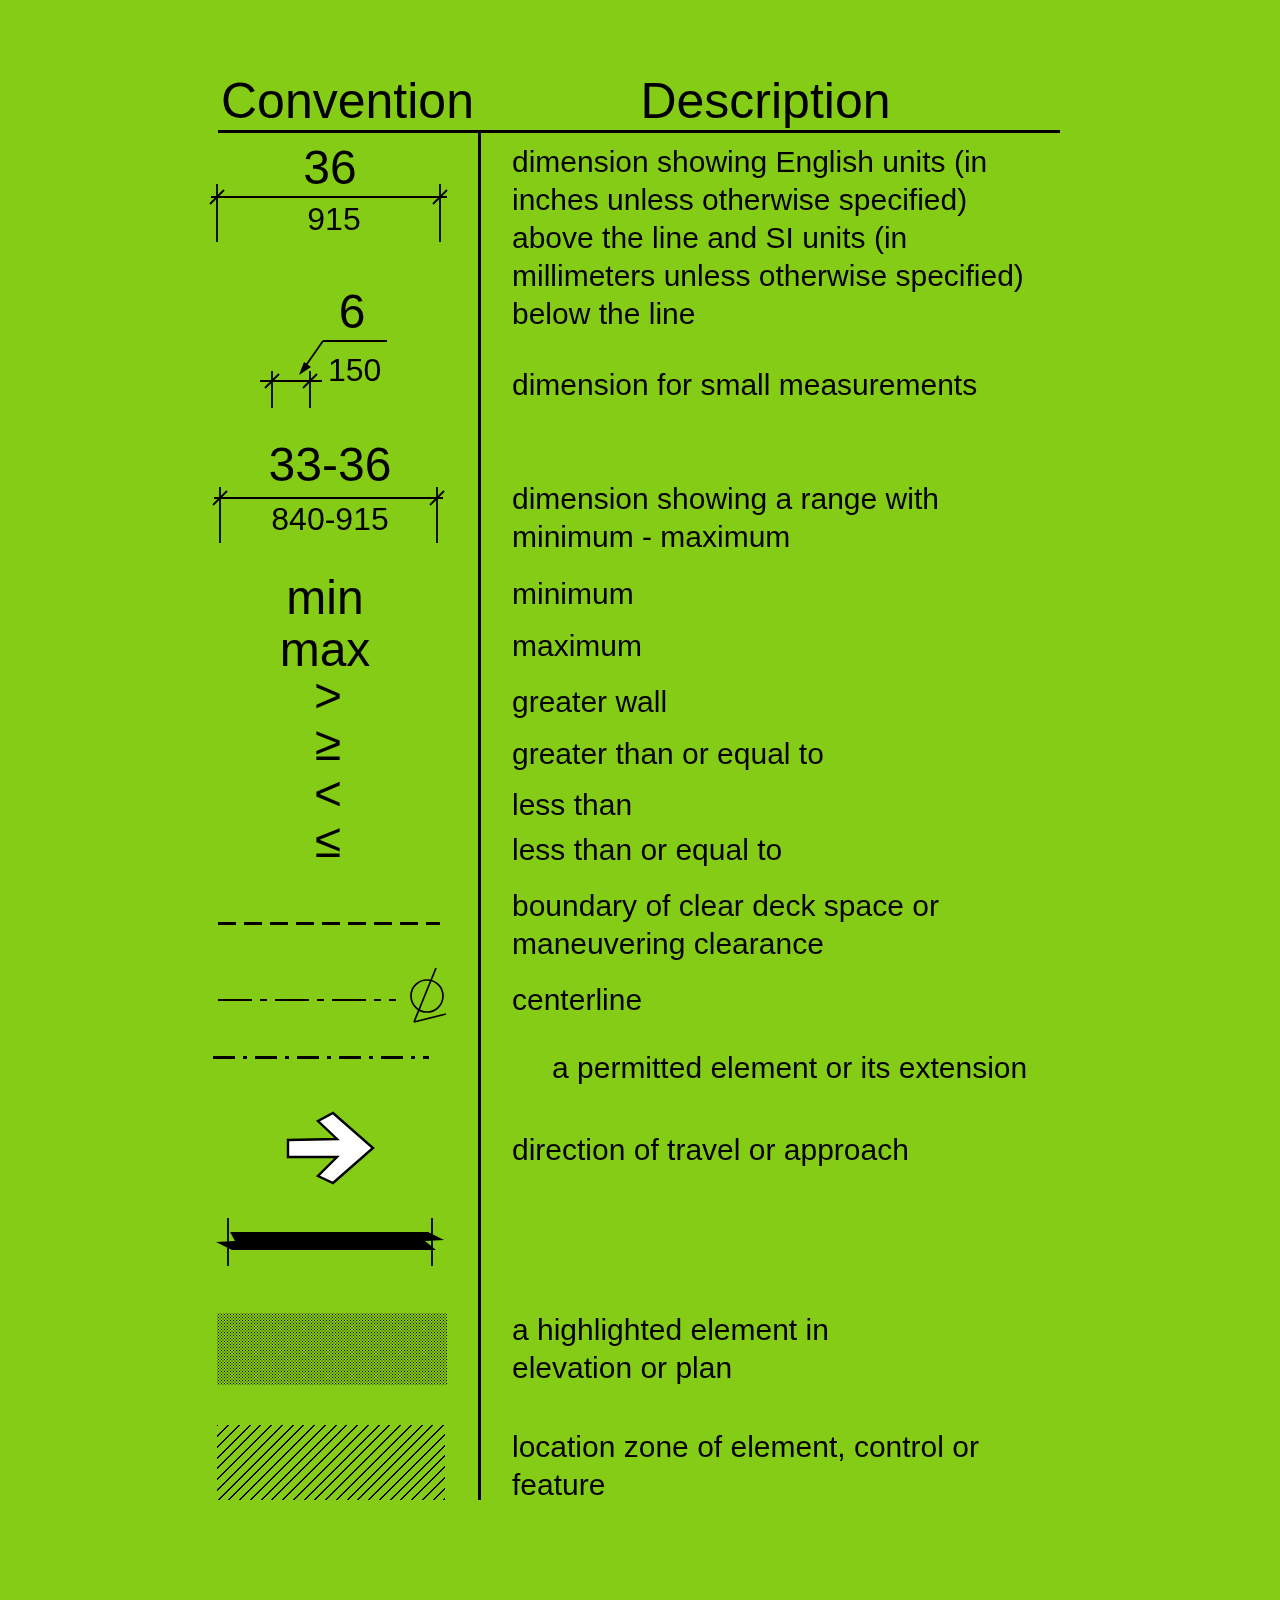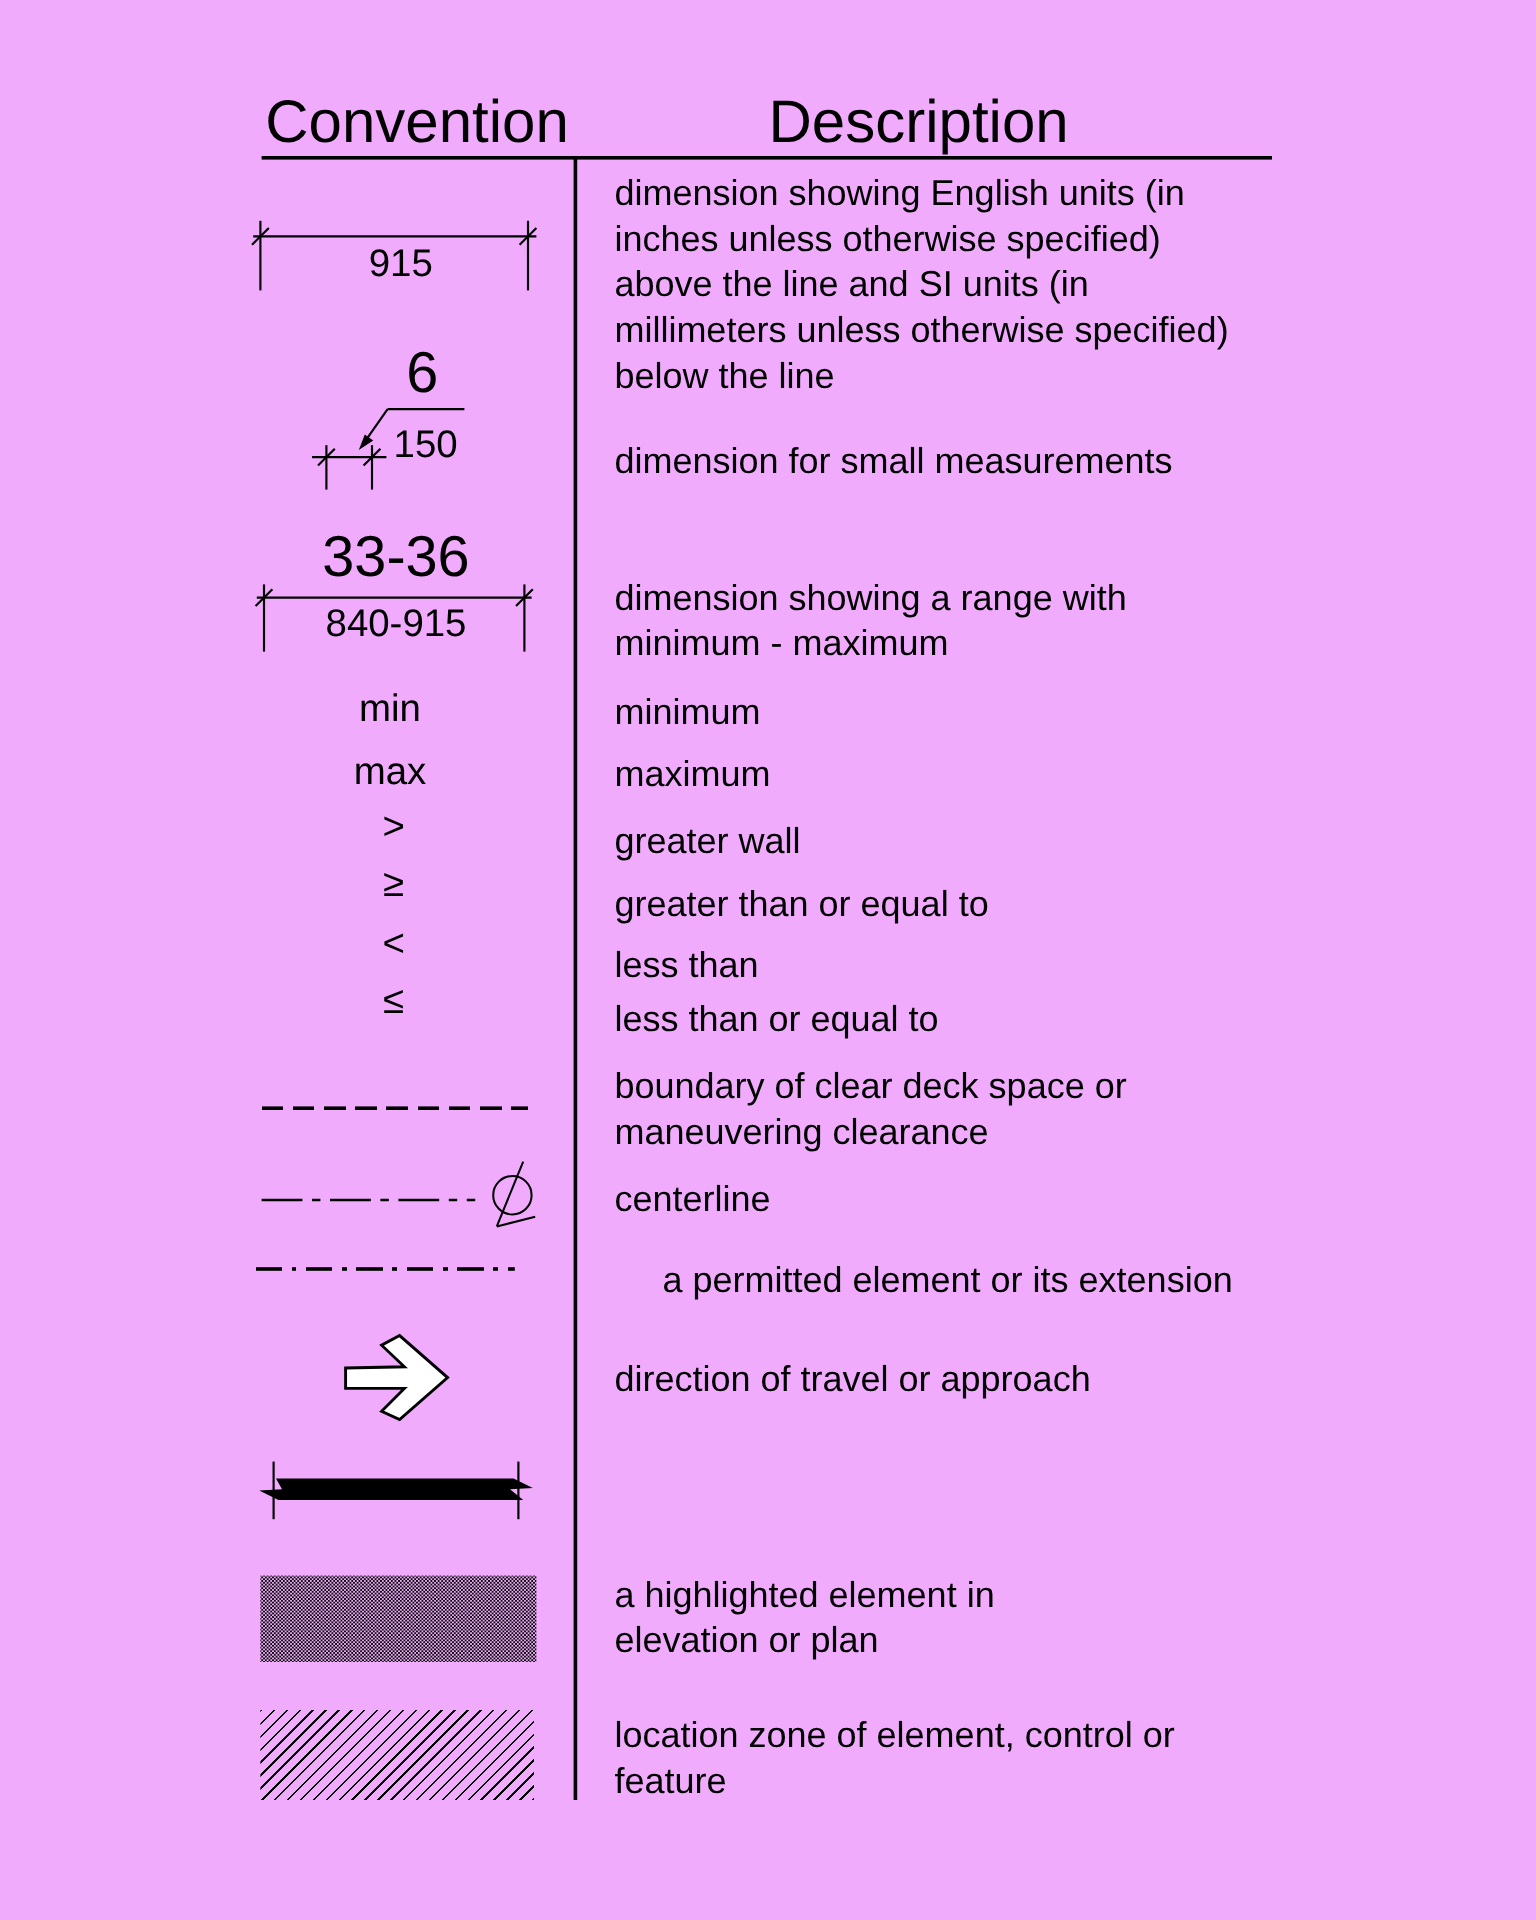--- a/index.html
+++ b/index.html
@@ -1,28 +1,28 @@
 <!DOCTYPE html>
 <html><head>
 <meta charset="utf-8">
 <style>
   html,body{margin:0;padding:0;background:#ffffff;}
   .page{
-    position:relative;width:1280px;height:1600px;background:#f0abfc;
+    position:relative;width:1280px;height:1600px;background:#84cc16;
     font-family:"Liberation Sans", sans-serif;color:#000;overflow:hidden;
   }
   .hdr{
     position:absolute;top:76px;font-size:50px;line-height:1.0;
     text-align:center;color:#000;white-space:nowrap;
   }
   .hrule{position:absolute;left:218px;top:130px;width:842px;height:3px;background:#000;}
   .vrule{position:absolute;left:478px;top:131px;width:3px;height:1369px;background:#000;}
   .num-big{position:absolute;font-size:48px;line-height:1.0;text-align:center;white-space:nowrap;}
   .num-small{position:absolute;font-size:32px;line-height:1.0;text-align:center;white-space:nowrap;}
-  .sym-label{position:absolute;font-size:32px;line-height:1.0;text-align:center;white-space:nowrap;}
+  .sym-label{position:absolute;font-size:48px;line-height:1.0;text-align:center;white-space:nowrap;}
   .desc{position:absolute;left:512px;font-size:30px;line-height:38px;white-space:nowrap;}
   svg.sym{position:absolute;overflow:visible;}
   .dashed-line{
     position:absolute;left:218px;top:922px;width:222px;height:3px;
     background:repeating-linear-gradient(90deg,#000 0 18px,transparent 18px 26px);
   }
   .dashdot-line{
     position:absolute;left:213px;top:1056px;width:216px;height:3px;
     background:repeating-linear-gradient(90deg,#000 0 22px,transparent 22px 30px,#000 30px 34px,transparent 34px 42px);
   }
@@ -42,20 +42,21 @@
 </head>
 <body>
 
 <div class="page">
 
   <div class="hdr" style="left:205px;width:285px;">Convention</div>
   <div class="hdr" style="left:618px;width:295px;">Description</div>
   <div class="hrule"></div>
   <div class="vrule"></div>
 
+  <div class="num-big" style="left:205px;top:144px;width:250px;">36</div>
   <svg class="sym" style="left:205px;top:140px;" width="250" height="110" viewBox="0 0 250 110">
     <line x1="6" y1="57" x2="242" y2="57" stroke="#000" stroke-width="1.8"></line>
     <line x1="12" y1="44" x2="12" y2="102" stroke="#000" stroke-width="1.8"></line>
     <line x1="235" y1="44" x2="235" y2="102" stroke="#000" stroke-width="1.8"></line>
     <line x1="5" y1="64" x2="19" y2="50" stroke="#000" stroke-width="1.8"></line>
     <line x1="228" y1="64" x2="242" y2="50" stroke="#000" stroke-width="1.8"></line>
   </svg>
   <div class="num-small" style="left:209px;top:203px;width:250px;">915</div>
   <div class="desc" style="top:143px;">
     <div>dimension showing English units (in</div>

